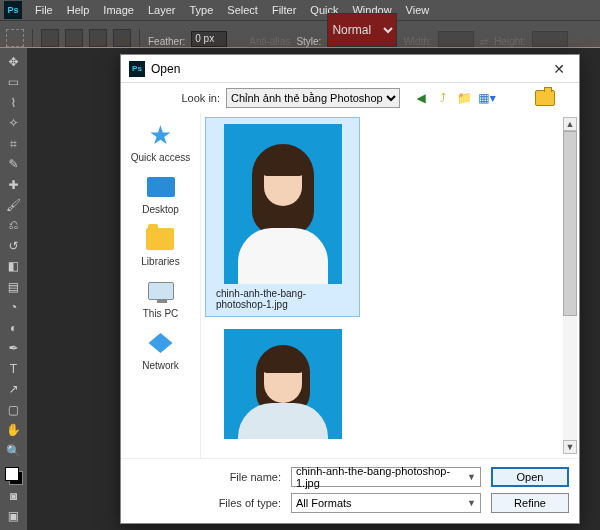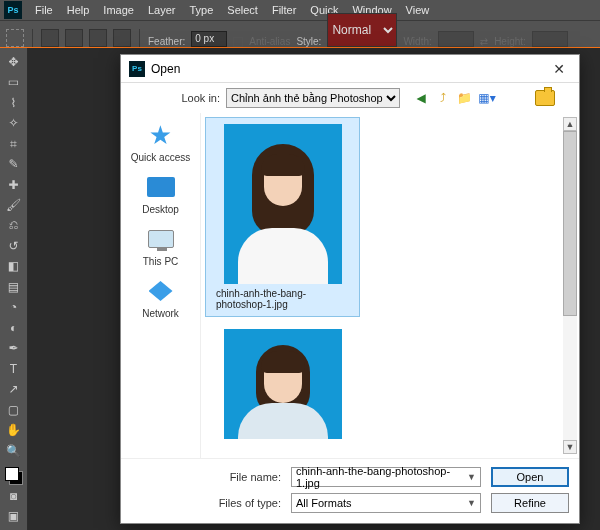--- a/index.html
+++ b/index.html
@@ -168,20 +168,26 @@
         <span>Quick access</span>
       </div>
       <div class="place">
         <div class="picon">
             <div class="desk"></div>
           </div>
         <span>Desktop</span>
       </div>
       <div class="place">
         <div class="picon">
+            <div class="folder"></div>
+          </div>
+        <span>Libraries</span>
+      </div>
+      <div class="place">
+        <div class="picon">
             <div class="pc"></div>
           </div>
         <span>This PC</span>
       </div>
       <div class="place">
         <div class="picon">
             <div class="net"></div>
           </div>
         <span>Network</span>
       </div>

